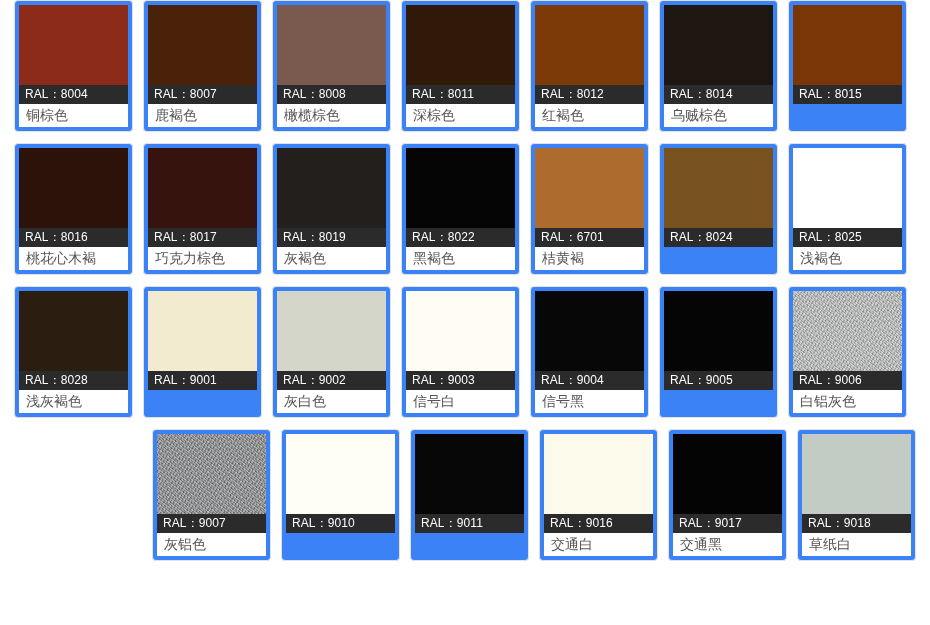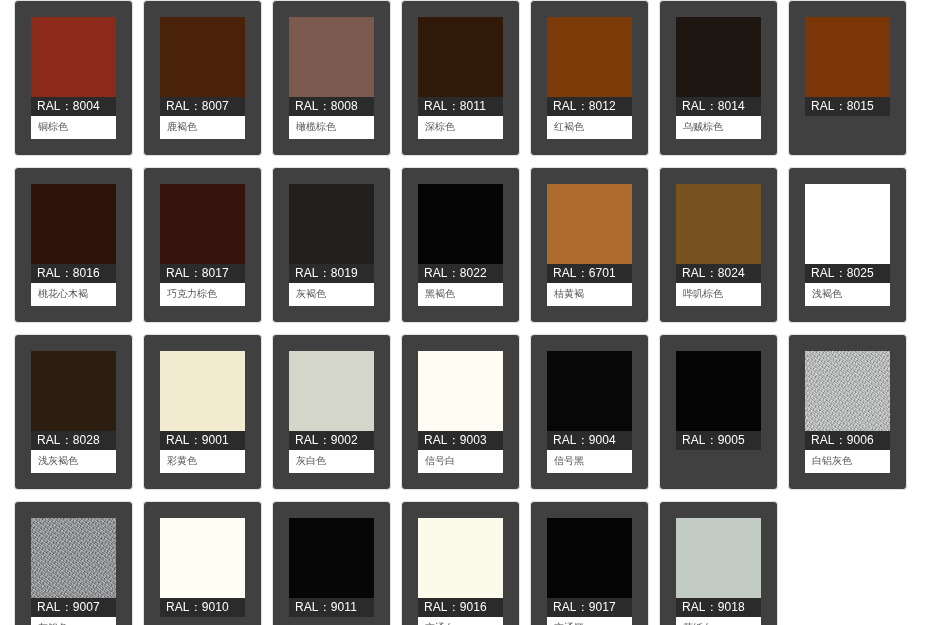--- a/index.html
+++ b/index.html
@@ -23,35 +23,35 @@
   }
 
   .swatch-row {
     display: flex;
     flex-wrap: nowrap;
     justify-content: flex-start;
     gap: 10px;
     margin-bottom: 11px;
   }
   .swatch-row.centered {
-    justify-content: flex-start;
+    justify-content: flex-end;
     gap: 10px;
   }
 
   .swatch-card {
     box-sizing: border-box;
     width: 119px;
-    background: #404040;
+    background: #3b82f6;
     border: 1px solid #e2e2e2;
     border-radius: 4px;
     box-shadow: 0 0 1px rgba(0,0,0,0.04);
     overflow: hidden;
     display: flex;
     flex-direction: column;
-    padding: 16px;
+    padding: 4px;
   }
 
   .swatch-chip {
     height: 80px;
     width: 100%;
     display: block;
     position: relative;
   }
 
   .swatch-chip.metallic::after {
@@ -74,21 +74,21 @@
     height: 19px;
     padding: 0 6px;
     white-space: nowrap;
     letter-spacing: 0.1px;
     overflow: hidden;
   }
 
   .swatch-name {
     background: #ffffff;
     color: #555555;
-    font-size: 10px;
+    font-size: 14px;
     line-height: 22px;
     height: 23px;
     padding: 0 6px 0 7px;
     white-space: nowrap;
     overflow: hidden;
   }
 </style>
 </head>
 <body>
 
@@ -151,38 +151,36 @@
         <div class="swatch-name">黑褐色</div>
       </div>
       <div class="swatch-card">
         <div class="swatch-chip" style="background: rgb(173, 107, 45);"></div>
         <div class="swatch-code">RAL：6701</div>
         <div class="swatch-name">桔黄褐</div>
       </div>
       <div class="swatch-card">
         <div class="swatch-chip" style="background: rgb(119, 82, 31);"></div>
         <div class="swatch-code">RAL：8024</div>
-        <div class="swatch-name">哔叽棕色</div>
       </div>
       <div class="swatch-card">
         <div class="swatch-chip" style="background: rgb(255, 255, 255);"></div>
         <div class="swatch-code">RAL：8025</div>
         <div class="swatch-name">浅褐色</div>
       </div>
     </div>
     <div class="swatch-row">
       <div class="swatch-card">
         <div class="swatch-chip" style="background: rgb(44, 29, 17);"></div>
         <div class="swatch-code">RAL：8028</div>
         <div class="swatch-name">浅灰褐色</div>
       </div>
       <div class="swatch-card">
         <div class="swatch-chip" style="background: rgb(243, 235, 207);"></div>
         <div class="swatch-code">RAL：9001</div>
-        <div class="swatch-name">彩黄色</div>
       </div>
       <div class="swatch-card">
         <div class="swatch-chip" style="background: rgb(211, 214, 200);"></div>
         <div class="swatch-code">RAL：9002</div>
         <div class="swatch-name">灰白色</div>
       </div>
       <div class="swatch-card">
         <div class="swatch-chip" style="background: rgb(255, 253, 243);"></div>
         <div class="swatch-code">RAL：9003</div>
         <div class="swatch-name">信号白</div>

